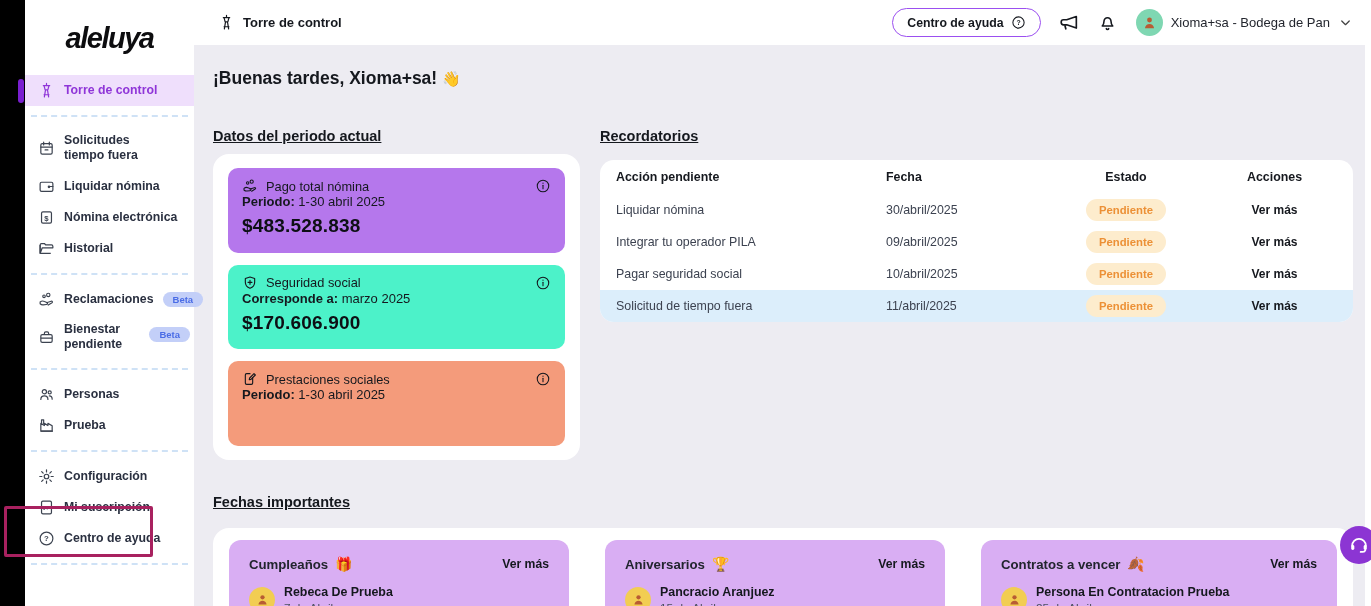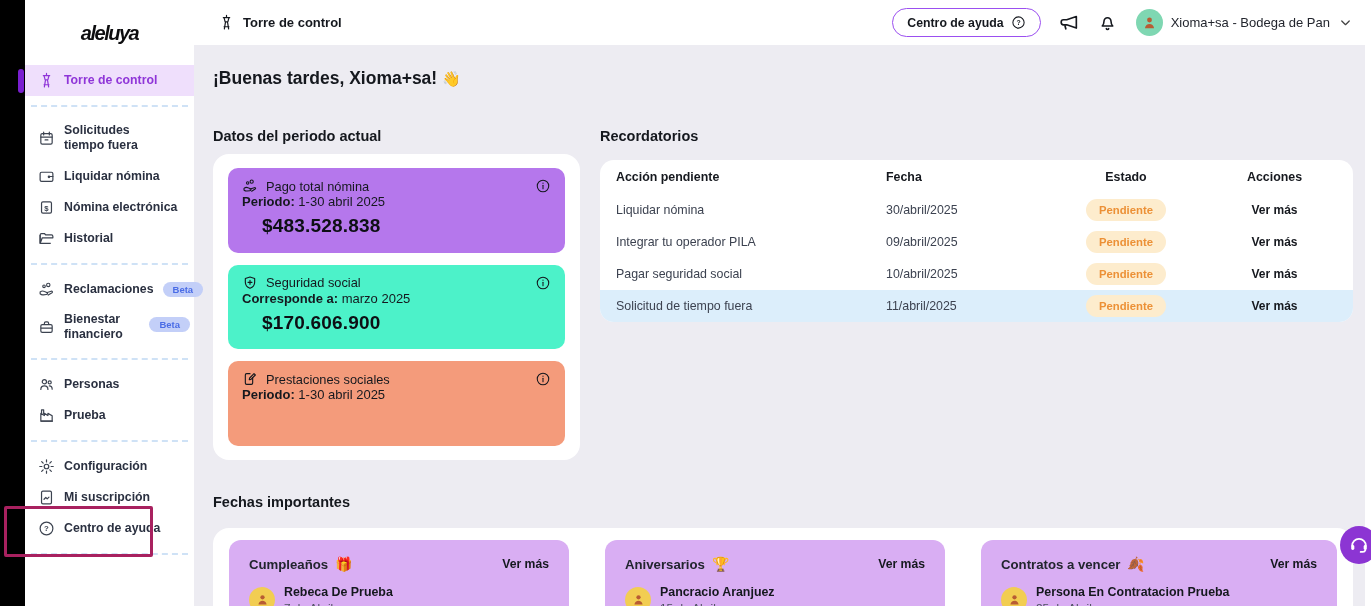--- a/index.html
+++ b/index.html
@@ -6,21 +6,21 @@
   html,body { width:1371px; height:606px; }
   body {
     font-family:"Liberation Sans", sans-serif;
     position:relative; overflow:hidden; background:#ffffff; color:#1f2430;
   }
   
   .edge-strip { position:absolute; left:0; top:0; width:25px; height:606px; background:#000; }
 
   
   .sidebar { position:absolute; left:25px; top:0; width:169px; height:606px; background:#fff; z-index:2; }
-  .logo { text-align:center; padding:22px 0 14px 0; font-size:20px; font-weight:800; letter-spacing:-1.5px; color:#0d0d0f; font-style:italic; }
+  .logo { text-align:center; padding:22px 0 14px 0; font-size:29px; font-weight:800; letter-spacing:-1.5px; color:#0d0d0f; font-style:italic; }
   .nav { padding:6px 0 0 0; }
   .nav-item { position:relative; display:flex; align-items:center; gap:9px; padding:7px 6px 7px 13px; min-height:31px; cursor:pointer; }
   .nav-item .nicon { flex:0 0 17px; width:17px; height:17px; color:#3c4350; }
   .nav-item .nlabel { font-size:12.3px; font-weight:600; color:#2a3040; line-height:1.25; }
   .nav-item.active { background:#efdffc; }
   .nav-item.active .nlabel, .nav-item.active .nicon { color:#8f35d8; }
   .active-bar { position:absolute; left:-7px; top:4px; width:6px; height:24px; border-radius:4px; background:#7a1fd0; }
   .nav-divider { border-top:2px dashed #cfe2f6; margin:9px 6px; }
   .beta-badge { margin-left:auto; background:#c3cff8; color:#4a6ce6; font-size:9.5px; font-weight:700; padding:2px 10px; border-radius:9px; }
   .badge-abs { position:absolute; right:4px; top:12px; }
@@ -35,34 +35,34 @@
   .top-icon { width:22px; height:22px; color:#15181e; cursor:pointer; }
   .user-chip { display:flex; align-items:center; gap:8px; cursor:pointer; }
   .avatar { width:27px; height:27px; border-radius:50%; background:#7fd7b2; display:flex; align-items:center; justify-content:center; overflow:hidden; }
   .avatar svg { width:17px; height:17px; }
   .user-name { font-size:13px; font-weight:500; color:#23262e; }
   .chev { width:15px; height:15px; color:#444; }
 
   
   .content { position:absolute; left:194px; top:45px; width:1171px; height:561px; background:#edecf2; }
   .greeting { position:absolute; left:19px; top:23px; font-size:17.5px; font-weight:800; color:#15181e; }
-  .section-title { font-size:14.5px; font-weight:800; color:#15181e; }
+  .section-title { font-size:14.5px; font-weight:800; color:#15181e;text-decoration:underline; }
   .t-period { position:absolute; left:19px; top:83px; }
   .t-reminders { position:absolute; left:406px; top:83px; }
   .t-dates { position:absolute; left:19px; top:449px; }
 
   
   .period-card { position:absolute; left:19px; top:109px; width:367px; height:306px; background:#fff; border-radius:16px; padding:14px 15px; display:flex; flex-direction:column; gap:12px; }
   .metric { border-radius:10px; padding:10px 14px 12px 14px; flex:1; }
   .metric-head { display:flex; align-items:center; gap:8px; font-size:12.8px; font-weight:400; color:#15181e; }
   .metric-head .nicon { width:16px; height:16px; color:#15181e; }
   .metric-info { margin-left:auto; width:16px; height:16px; color:#15181e; cursor:pointer; }
   .metric-period { font-size:13px; color:#15181e; }
   .metric-period b { font-weight:700; }
-  .metric-amount { font-size:19px; font-weight:800; color:#0d0f14; margin-top:6px; letter-spacing:.2px;margin-left:20px; }
+  .metric-amount { font-size:19px; font-weight:800; color:#0d0f14; margin-top:6px; letter-spacing:.2px; }
 
   
   .rem-card { position:absolute; left:406px; top:115px; width:753px; height:162px; background:#fff; border-radius:14px; overflow:hidden; }
   .rem-grid { display:grid; grid-template-columns:270px 170px 140px 157px; align-items:center; padding:0 16px; }
   .rem-head { height:34px; font-size:12.4px; font-weight:800; color:#15181e; }
   .rem-row { height:32px; font-size:12.4px; color:#3c4250; }
   .rem-row.hl { background:#dceefb; }
   .c-center { text-align:center; }
   .status-pill { display:inline-block; background:#fdeccd; color:#ec9036; font-size:11.3px; font-weight:700; padding:5px 13px; border-radius:13px; }
   .vermas { font-size:12px; font-weight:800; color:#15181e; cursor:pointer; }
@@ -228,21 +228,21 @@
       <span class="nicon"><svg viewBox="0 0 24 24" width="17" height="17">
             <use href="#i-handcoin"></use>
           </svg></span>
       <span class="nlabel">Reclamaciones</span>
       <span class="beta-badge">Beta</span>
     </div>
     <div class="nav-item" style="min-height:42px;">
       <span class="nicon"><svg viewBox="0 0 24 24" width="17" height="17">
             <use href="#i-briefcase"></use>
           </svg></span>
-      <span class="nlabel" style="max-width:70px;">Bienestar financiero</span>
+      <span class="nlabel" style="max-width:70px;">Bienestar pendiente</span>
       <span class="beta-badge badge-abs">Beta</span>
     </div>
     <div class="nav-divider"></div>
     <div class="nav-item">
       <span class="nicon"><svg viewBox="0 0 24 24" width="17" height="17">
             <use href="#i-people"></use>
           </svg></span>
       <span class="nlabel">Personas</span>
     </div>
     <div class="nav-item">

